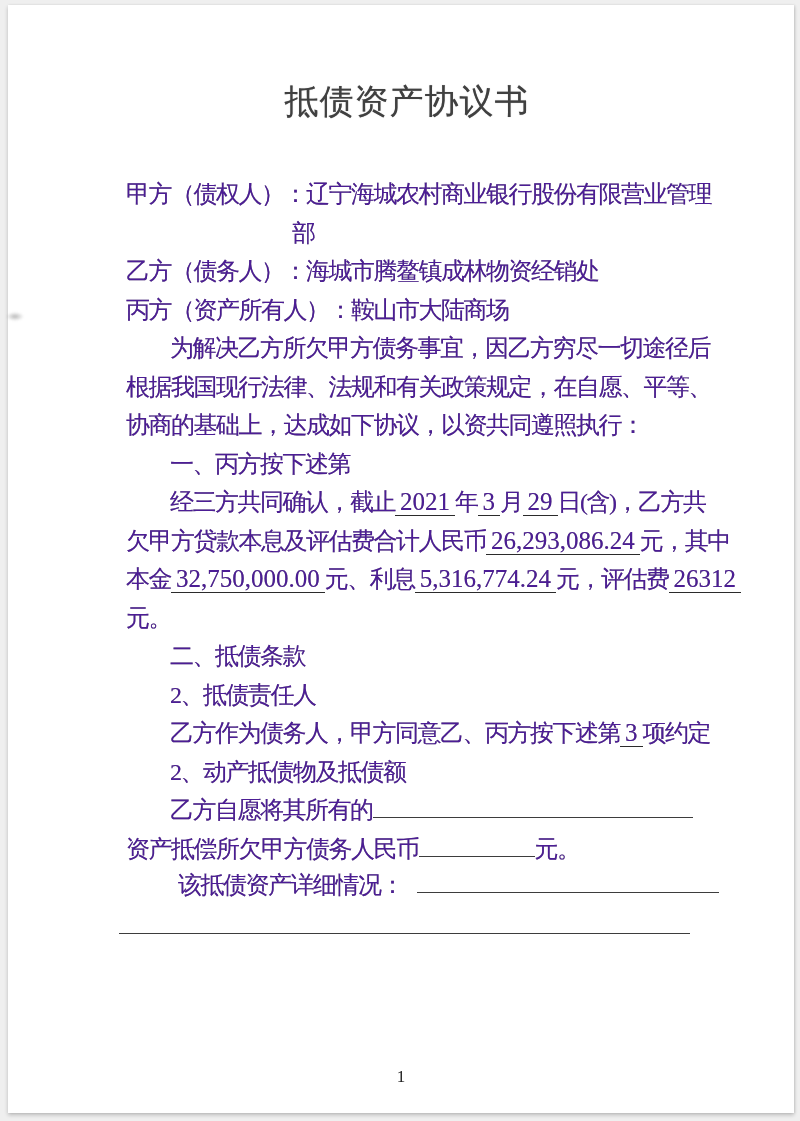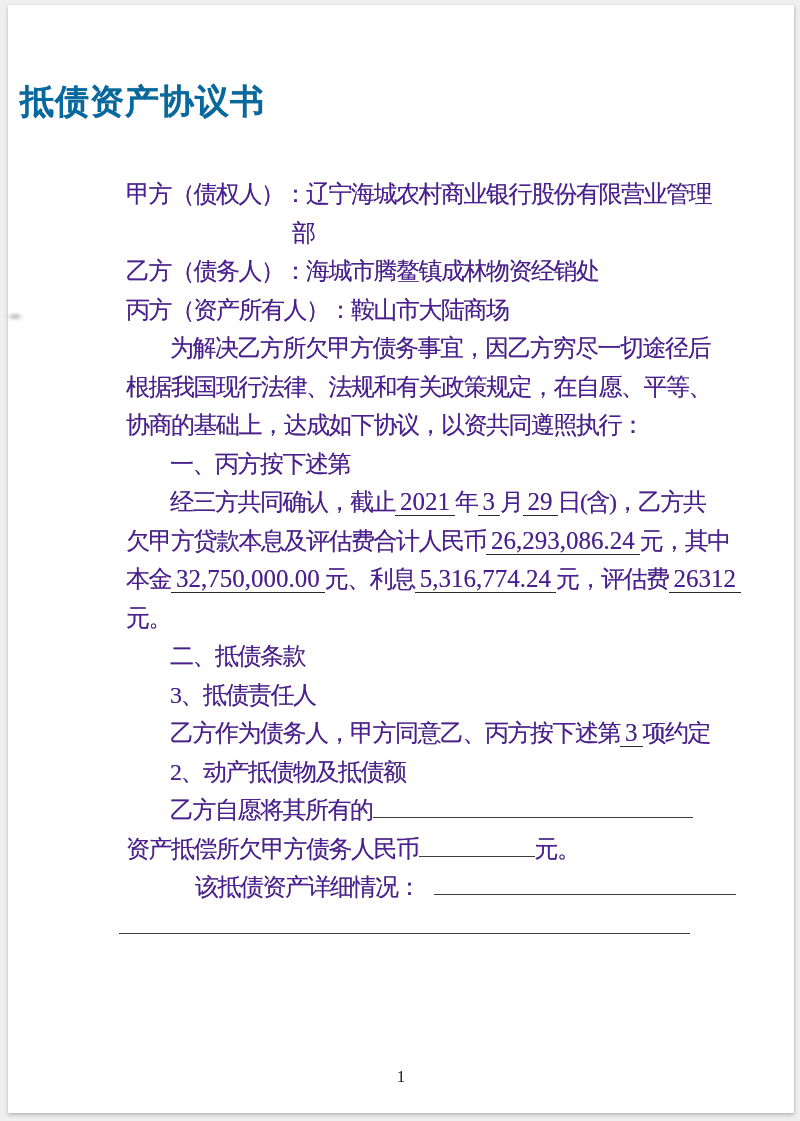--- a/index.html
+++ b/index.html
@@ -24,25 +24,26 @@
     width: 786px;
     height: 1108px;
     background: #ffffff;
     box-shadow: 0 2px 4px rgba(0,0,0,0.22), 1px 0 2px rgba(0,0,0,0.08);
   }
   .doc-title {
     position: absolute;
     top: 74px;
     left: 0;
     width: 100%;
+    text-align: center;
     font-size: 34px;
-    font-weight: bold;
+    font-weight: normal;
     letter-spacing: 1px;
     text-indent: 12px;
-    color: #0369a1;
+    color: #404040;
     text-shadow: 0 0 0.7px rgba(20,20,20,0.55);
   }
   .doc-body {
     position: absolute;
     left: 118px;
     top: 170px;
     width: 596px;
     font-size: 24px;
     letter-spacing: -1.5px;
     color: #4c1d95;
@@ -100,25 +101,25 @@
         <div class="line"><span>丙方（资产所有人）：鞍山市大陆商场</span></div>
         <div class="line" style="margin-left: 44px;"><span>为解决乙方所欠甲方债务事宜，因乙方穷尽一切途径后</span></div>
         <div class="line"><span>根据我国现行法律、法规和有关政策规定，在自愿、平等、</span></div>
         <div class="line"><span>协商的基础上，达成如下协议，以资共同遵照执行：</span></div>
         <div class="line" style="margin-left: 44px;"><span>一、丙方按下述第</span></div>
         <div class="line" style="margin-left: 44px;"><span>经三方共同确认，截止</span><span class="u">2021</span><span>年</span><span class="u">3</span><span>月</span><span class="u">29</span><span>日(含)，乙方共</span></div>
         <div class="line"><span>欠甲方贷款本息及评估费合计人民币</span><span class="u">26,293,086.24</span><span>元，其中</span></div>
         <div class="line"><span>本金</span><span class="u">32,750,000.00</span><span>元、利息</span><span class="u">5,316,774.24</span><span>元，评估费</span><span class="u">26312</span></div>
         <div class="line"><span>元。</span></div>
         <div class="line" style="margin-left: 44px;"><span>二、抵债条款</span></div>
-        <div class="line" style="margin-left: 44px;"><span>3、抵债责任人</span></div>
+        <div class="line" style="margin-left: 44px;"><span>2、抵债责任人</span></div>
         <div class="line" style="margin-left: 44px;"><span>乙方作为债务人，甲方同意乙、丙方按下述第</span><span class="u">3</span><span>项约定</span></div>
         <div class="line" style="margin-left: 44px;"><span>2、动产抵债物及抵债额</span></div>
         <div class="line" style="margin-left: 44px;"><span>乙方自愿将其所有的</span><span class="blank" style="width: 320px;"></span></div>
         <div class="line"><span>资产抵偿所欠甲方债务人民币</span><span class="blank" style="width: 116px;"></span><span>元。</span></div>
-        <div class="line" style="margin-left: 69px;"><span>该抵债资产详细情况：</span><span class="blank" style="width: 302px; margin-left: 14px;"></span></div>
+        <div class="line" style="margin-left: 52px; font-family: Liberation Mono, monospace;"><span>该抵债资产详细情况：</span><span class="blank" style="width: 302px; margin-left: 14px;"></span></div>
         <div class="line" style="margin-left: -7px;"><span class="blank" style="width: 571px;"></span></div>
       </div>
 
     <div class="page-number">1</div>
   </div>
   <div class="smudge"></div>
 </div>
 
 </body></html>

